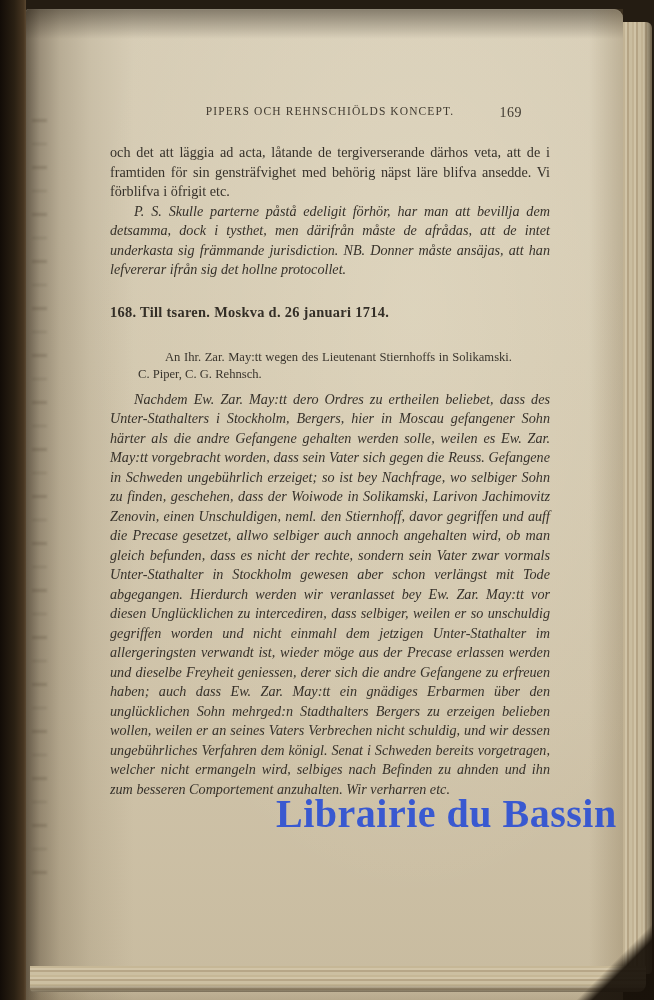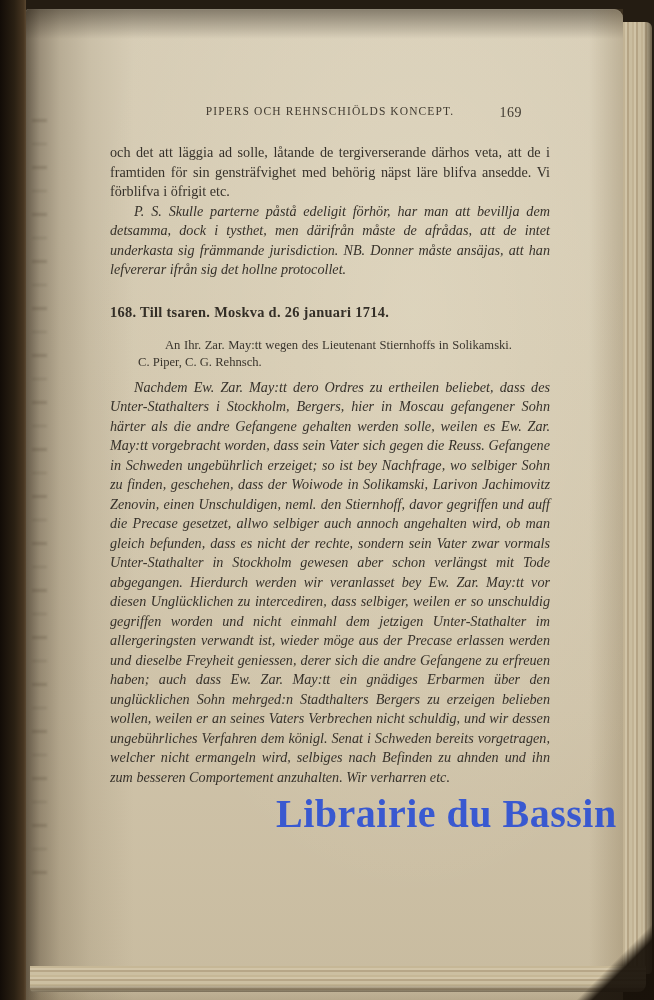--- a/index.html
+++ b/index.html
@@ -83,21 +83,21 @@
   }
   .running-head .pagenum{
     position:absolute;right:28px;top:0;letter-spacing:0.5px;font-size:14px;
   }
   p.body{
     margin:0;font-size:14.2px;line-height:19.5px;text-align:justify;
     color:#36312a;
   }
   p.indent{text-indent:24px;font-style:italic;}
   h3.section-heading{
-    margin:24px 0 16px 0;font-size:14.4px;font-weight:bold;color:#332e27;
+    margin:24px 0 28px 0;font-size:14.4px;font-weight:bold;color:#332e27;
     letter-spacing:0.3px;
   }
   p.subnote{
     margin:0 38px 7px 28px;text-indent:27px;
     font-size:12.6px;line-height:17px;text-align:justify;color:#3a352d;
   }
   
   .watermark{
     position:absolute;left:276px;top:790px;
     font-family:"Liberation Serif","DejaVu Serif",serif;
@@ -118,21 +118,21 @@
     <div class="top-shadow"></div>
     <div class="right-inner-shade"></div>
     <div class="bottom-inner-shade"></div>
 
     <div class="textblock">
       <div class="running-head">
         <span>PIPERS OCH REHNSCHIÖLDS KONCEPT.</span>
         <span class="pagenum">169</span>
       </div>
 
-      <p class="body">och det att läggia ad solle, låtande de tergiverserande därhos veta, att de i framtiden för sin gensträfvighet med behörig näpst läre blifva ansedde.  Vi förblifva i öfrigit etc.</p>
+      <p class="body">och det att läggia ad acta, låtande de tergiverserande därhos veta, att de i framtiden för sin gensträfvighet med behörig näpst läre blifva ansedde.  Vi förblifva i öfrigit etc.</p>
 
       <p class="body indent">P. S. Skulle parterne påstå edeligit förhör, har man att bevillja dem detsamma, dock i tysthet, men därifrån måste de afrådas, att de intet underkasta sig främmande jurisdiction. NB. Donner måste ansäjas, att han lefvererar ifrån sig det hollne protocollet.</p>
 
       <h3 class="section-heading">168.  Till tsaren.  Moskva d. 26 januari 1714.</h3>
 
       <p class="subnote">An Ihr. Zar. May:tt wegen des Lieutenant Stiernhoffs in Solikamski.   C. Piper, C. G. Rehnsch.</p>
 
       <p class="body indent">Nachdem Ew. Zar. May:tt dero Ordres zu ertheilen beliebet, dass des Unter-Stathalters i Stockholm, Bergers, hier in Moscau gefangener Sohn härter als die andre Gefangene gehalten werden solle, weilen es Ew. Zar. May:tt vorgebracht worden, dass sein Vater sich gegen die Reuss. Gefangene in Schweden ungebührlich erzeiget; so ist bey Nachfrage, wo selbiger Sohn zu finden, geschehen, dass der Woiwode in Solikamski, Larivon Jachimovitz Zenovin, einen Unschuldigen, neml. den Stiernhoff, davor gegriffen und auff die Precase gesetzet, allwo selbiger auch annoch angehalten wird, ob man gleich befunden, dass es nicht der rechte, sondern sein Vater zwar vormals Unter-Stathalter in Stockholm gewesen aber schon verlängst mit Tode abgegangen.  Hierdurch werden wir veranlasset bey Ew. Zar. May:tt vor diesen Unglücklichen zu intercediren, dass selbiger, weilen er so unschuldig gegriffen worden und nicht einmahl dem jetzigen Unter-Stathalter im allergeringsten verwandt ist, wieder möge aus der Precase erlassen werden und dieselbe Freyheit geniessen, derer sich die andre Gefangene zu erfreuen haben; auch dass Ew. Zar. May:tt ein gnädiges Erbarmen über den unglücklichen Sohn mehrged:n Stadthalters Bergers zu erzeigen belieben wollen, weilen er an seines Vaters Verbrechen nicht schuldig, und wir dessen ungebührliches Verfahren dem königl. Senat i Schweden bereits vorgetragen, welcher nicht ermangeln wird, selbiges nach Befinden zu ahnden und ihn zum besseren Comportement anzuhalten.  Wir verharren etc.</p>
     </div>
   </div>

